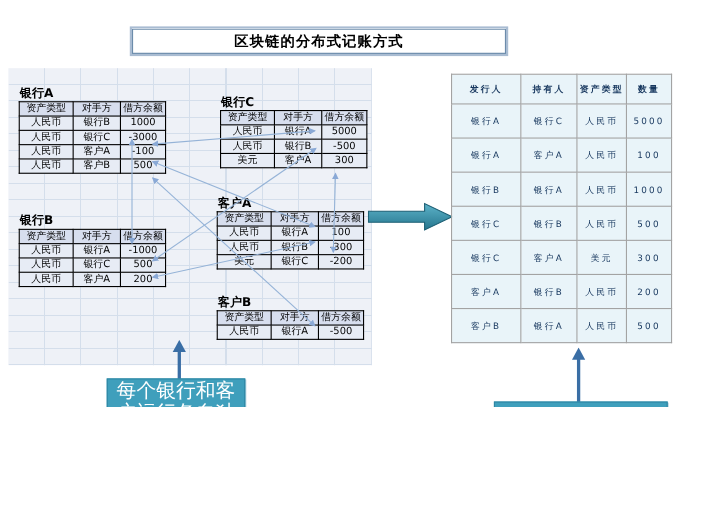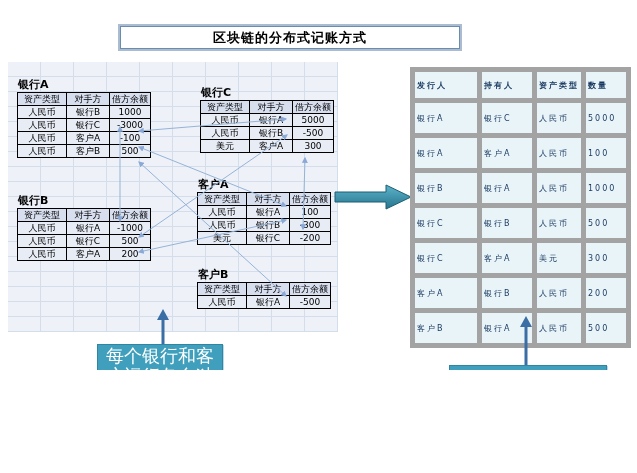--- a/index.html
+++ b/index.html
@@ -29,22 +29,22 @@
   .pos-c {left:200px;top:86px;}
   .pos-ca{left:197px;top:178px;}
   .pos-cb{left:197px;top:268px;}
   
   .links{position:absolute;left:0;top:0;width:637px;height:473px;pointer-events:none;}
   
   .flow-arrow{position:absolute;left:334px;top:182px;}
   
   .shared{position:absolute;left:410px;top:67px;}
   .shared table{border-collapse:collapse;}
-  .shared th,.shared td{border:5px solid #a3a3a3;background:#e9f4f9;color:#17375e;
-                        font-size:8px;text-align:left;letter-spacing:2px;padding:0 2px;}
+  .shared th,.shared td{border:1px solid #a3a3a3;background:#e9f4f9;color:#17375e;
+                        font-size:8px;text-align:center;letter-spacing:2px;padding:0 2px;}
   .shared th{height:26px;font-weight:bold;}
   .shared td{height:30px;}
   .shared .s1{width:58px}.shared .s2{width:46px}.shared .s3{width:40px}.shared .s4{width:36px}
   
   .conn{position:absolute;}
   
   .callout{position:absolute;background:#3f9fbc;border:1px solid #2e86a3;color:#fff;
            display:flex;align-items:center;justify-content:center;text-align:center;
            box-shadow:1px 1px 0 #bfd9e4;}
   .callout-left{left:97px;top:344px;width:124px;height:62px;font-size:18px;

